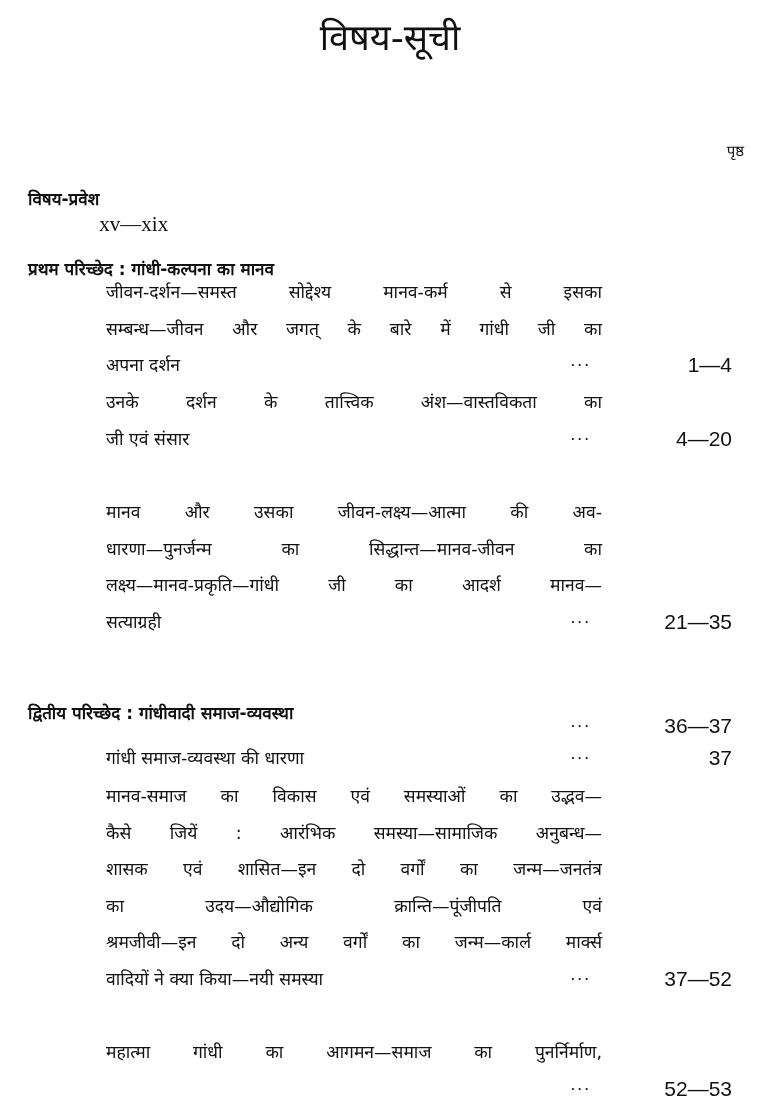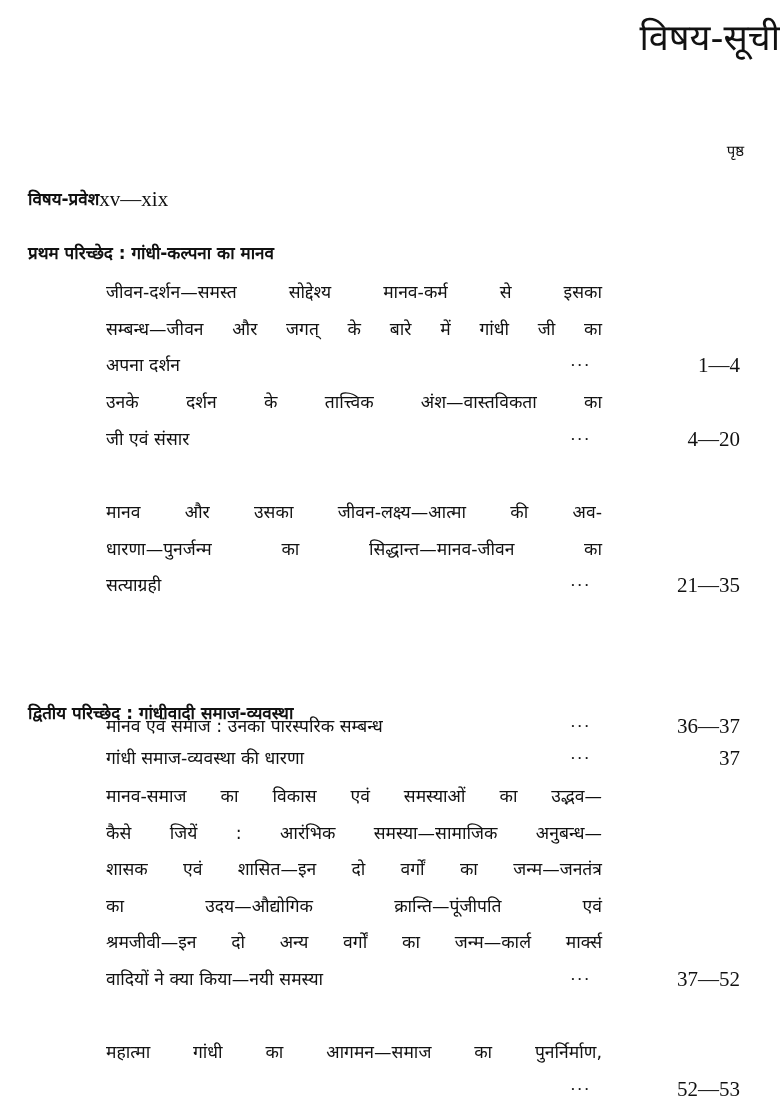--- a/index.html
+++ b/index.html
@@ -10,21 +10,21 @@
       color: #111111;
       font-family: "DejaVu Serif", "Liberation Serif", serif;
       position: relative;
       overflow: hidden;
     }
     .page-title {
       position: absolute;
       top: 14px;
       left: 0;
       width: 780px;
-      text-align: right;
+      text-align: center;
       font-family: "DejaVu Sans", sans-serif;
       font-size: 36px;
       font-weight: normal;
       line-height: 48px;
       margin: 0;
     }
     .page-col-header {
       position: absolute;
       top: 138px;
       right: 36px;
@@ -40,20 +40,21 @@
       font-weight: bold;
       font-size: 17px;
       line-height: 26px;
       display: flex;
       justify-content: flex-start;
     }
     .section-row .pages {
       font-family: "Liberation Serif", serif;
       font-weight: normal;
       font-size: 21px;
+      margin-top: 25px;
     }
     .entry {
       position: absolute;
       left: 106px;
       right: 36px;
       font-family: "DejaVu Sans", sans-serif;
       font-size: 17.5px;
       line-height: 36.5px;
     }
     .entry .line {
@@ -71,44 +72,44 @@
     }
     .entry .dots {
       position: absolute;
       left: 464px;
       top: 0;
       font-family: "Liberation Serif", serif;
       letter-spacing: 1px;
     }
     .entry .pages {
       position: absolute;
-      right: 4px;
+      right: 12px;
       bottom: 0;
-      font-family: Liberation Serif, serif;
+      font-family: Liberation Sans, sans-serif;
       font-size: 21px;
       line-height: 36.5px;
     }
     .entry .last-wrap {
       position: relative;
       display: block;
       height: 36.5px;
     }
   </style>
 </head>
 <body>
 
 <h1 class="page-title">विषय-सूची</h1>
 <div class="page-col-header">पृष्ठ</div>
 
 <div class="section-row" style="top:186px;">
   <span>विषय-प्रवेश</span>
   <span class="pages">xv—xix</span>
 </div>
 
-<div class="section-row" style="top:240px;">
+<div class="section-row" style="top:256px;">
   <span>प्रथम परिच्छेद : गांधी-कल्पना का मानव</span>
 </div>
 
 <div class="entry" style="top:274px;">
   <span class="line">जीवन-दर्शन—समस्त सोद्देश्य मानव-कर्म से इसका</span>
   <span class="line">सम्बन्ध—जीवन और जगत् के बारे में गांधी जी का</span>
   <span class="last-wrap">
     <span class="line last">अपना दर्शन</span>
     <span class="dots">···</span>
     <span class="pages">1—4</span>
@@ -120,34 +121,34 @@
   <span class="last-wrap">
     <span class="line last">जी एवं संसार</span>
     <span class="dots">···</span>
     <span class="pages">4—20</span>
   </span>
 </div>
 
 <div class="entry" style="top:494px;">
   <span class="line">मानव और उसका जीवन-लक्ष्य—आत्मा की अव-</span>
   <span class="line">धारणा—पुनर्जन्म का सिद्धान्त—मानव-जीवन का</span>
+  <span class="line">लक्ष्य—मानव-प्रकृति—गांधी जी का आदर्श मानव—</span>
   <span class="last-wrap">
     <span class="line last">सत्याग्रही</span>
     <span class="dots">···</span>
     <span class="pages">21—35</span>
   </span>
 </div>
 
 <div class="section-row" style="top:664px;margin-top:36px;">
   <span>द्वितीय परिच्छेद : गांधीवादी समाज-व्यवस्था</span>
 </div>
 
 <div class="entry" style="top:708px;">
   <span class="last-wrap">
-    <span class="line last">मानव एवं समाज : उनका पारस्परिक सम्बन्ध</span>
     <span class="dots">···</span>
     <span class="pages">36—37</span>
   </span>
 </div>
 
 <div class="entry" style="top:740px;">
   <span class="last-wrap">
     <span class="line last">गांधी समाज-व्यवस्था की धारणा</span>
     <span class="dots">···</span>
     <span class="pages">37</span>

